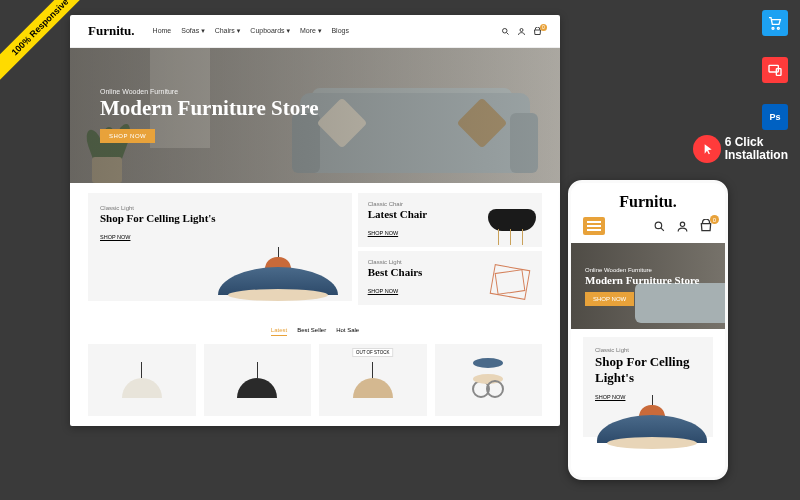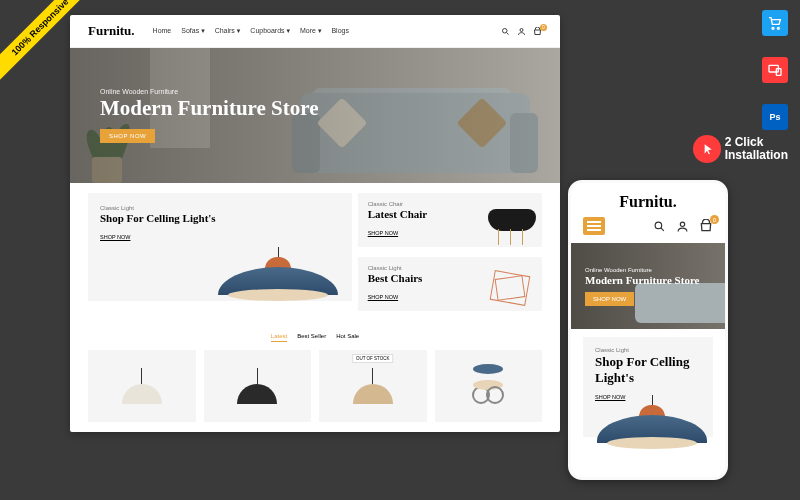--- a/index.html
+++ b/index.html
@@ -41,21 +41,21 @@
   .leaf.l3 { bottom: 24px; left: 32px; transform: rotate(20deg); height: 36px; }
   .hero-window { position: absolute; left: 80px; top: 0; width: 60px; height: 100px; background: #e8e4d9; opacity: .5; }
 
   .hero-txt { position: relative; z-index: 2; color: #fff; }
   .hero-pre { font-size: 7px; margin-bottom: 2px; opacity: .9; }
   .hero-title { font-family: Georgia, serif; font-size: 21px; font-weight: bold; line-height: 1.1; }
   .hero-btn { display: inline-block; background: #e8a23a; color: #fff; font-size: 6px; padding: 4px 9px; margin-top: 8px; letter-spacing: .5px; }
 
   .promo-row { display: flex; gap: 6px; padding: 10px 18px; }
   .promo-l { flex: 1.3; background: #f5f5f5; height: 108px; padding: 12px; position: relative; }
-  .promo-r { flex: 1; display: flex; flex-direction: column; gap: 10px; }
+  .promo-r { flex: 1; display: flex; flex-direction: column; gap: 4px; }
   .promo-sm { flex: 1; background: #f5f5f5; padding: 8px 10px; position: relative; display: flex; align-items: center; }
   .promo-eyebrow { font-size: 6px; color: #777; }
   .promo-title { font-family: Georgia, serif; font-size: 11px; font-weight: bold; line-height: 1.2; margin-top: 1px; }
   .promo-link { font-size: 5.5px; text-decoration: underline; margin-top: 4px; display: inline-block; }
 
   .lamp-big { position: absolute; right: 14px; bottom: 6px; width: 120px; }
   .lamp-shade { width: 120px; height: 28px; background: linear-gradient(#4a6a8a, #2d4a6a); border-radius: 60px 60px 0 0 / 28px 28px 0 0; position: relative; }
   .lamp-shade::after { content:""; position: absolute; left: 10px; right: 10px; bottom: -6px; height: 12px; background: #e8d5b8; border-radius: 50%; }
   .lamp-top { position: absolute; left: 50%; transform: translateX(-50%); top: -10px; width: 26px; height: 12px; background: #c96a3a; border-radius: 13px 13px 0 0; }
   .lamp-cord { position: absolute; left: 50%; top: -20px; width: 1px; height: 10px; background: #333; }
@@ -133,21 +133,21 @@
   </div>
   <div class="sq sq-darkblue" style="font-size:9px;font-weight:bold;">Ps</div>
 </div>
 
 <div class="install-badge">
   <div class="circle">
     <svg width="14" height="14" viewBox="0 0 24 24" fill="#fff">
         <path d="M8 4l0 16 4-5 3 6 2-1-3-6 6-1z"></path>
       </svg>
   </div>
-  <div class="txt"><span>2 Click</span><br><span>Installation</span></div>
+  <div class="txt"><span>6 Click</span><br><span>Installation</span></div>
 </div>
 
 <div class="desktop">
   <div class="dheader">
     <div class="dlogo">Furnitu.</div>
     <div class="dnav">
       <span>Home</span>
       <span>Sofas ▾</span>
       <span>Chairs ▾</span>
       <span>Cupboards ▾</span>

